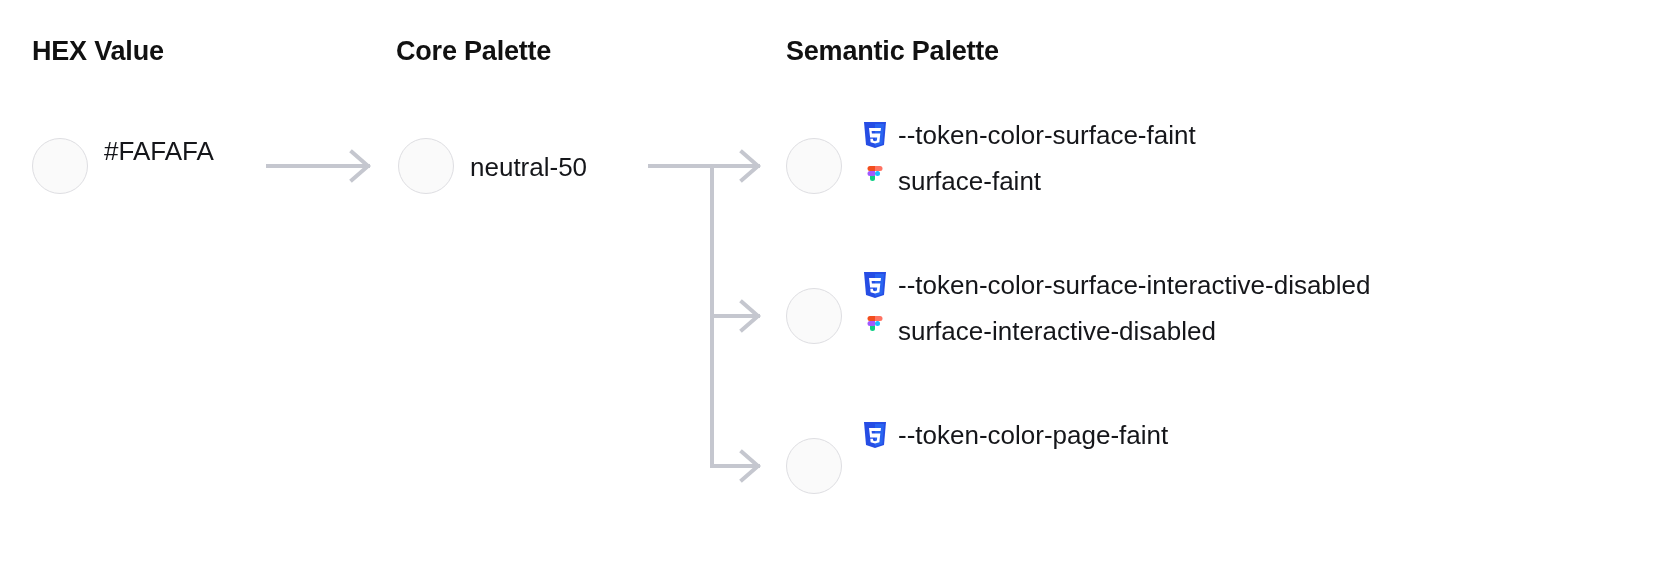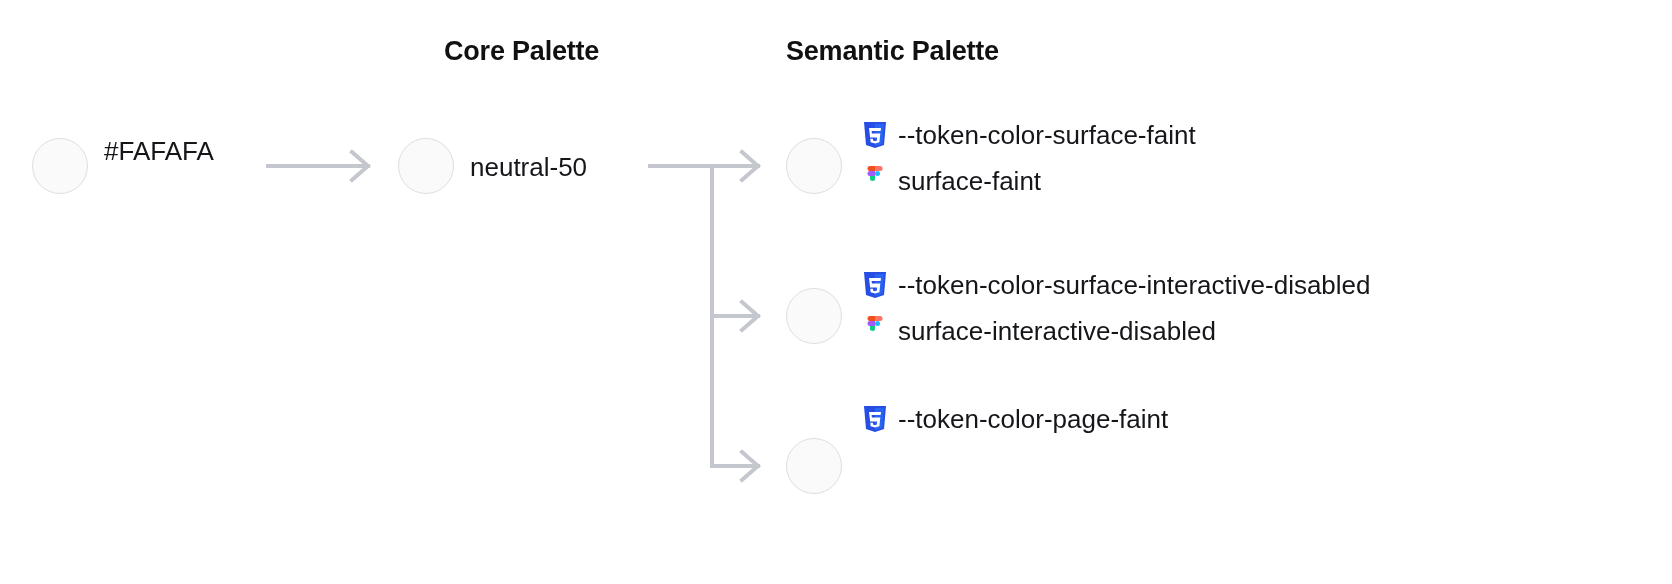--- a/index.html
+++ b/index.html
@@ -21,21 +21,21 @@
   
   .heading {
     position: absolute;
     font-size: 27px;
     font-weight: bold;
     color: #111111;
     letter-spacing: -0.2px;
     white-space: nowrap;
   }
   #hd-hex      { left: 32px;  top: 36px; }
-  #hd-core     { left: 396px; top: 36px; margin-left: 48px; }
+  #hd-core     { left: 396px; top: 36px; }
   #hd-semantic { left: 786px; top: 36px; }
 
   
   .swatch {
     position: absolute;
     width: 56px;
     height: 56px;
     border-radius: 50%;
     border: 1.5px solid #DEDEE2;
     background: #FAFAFA;
@@ -66,21 +66,21 @@
   }
 
   
   .sem-row {
     position: absolute;
     left: 862px;
     width: 800px;
   }
   #row-0 { top: 112px; }
   #row-1 { top: 262px; }
-  #row-2 { top: 396px; }
+  #row-2 { top: 412px; }
 
   .token-line {
     display: flex;
     align-items: center;
     height: 46px;
     gap: 10px;
     white-space: nowrap;
   }
   .token-text {
     font-size: 26px;
@@ -96,20 +96,21 @@
     align-items: center;
     justify-content: center;
   }
   .icon-wrap svg { display: block; }
 </style>
 </head>
 <body>
 
 <div class="canvas">
 
+  <div class="heading" id="hd-hex">HEX Value</div>
   <div class="heading" id="hd-core">Core Palette</div>
   <div class="heading" id="hd-semantic">Semantic Palette</div>
 
   <svg class="connectors" viewBox="0 0 1672 584" xmlns="http://www.w3.org/2000/svg">
     <g stroke="#C5C7CF" stroke-width="4" fill="none" stroke-linecap="square" stroke-linejoin="miter">
 
       <line x1="268" y1="166" x2="368" y2="166"></line>
       <polyline points="352,152 368,166 352,180"></polyline>
 
       <line x1="650" y1="166" x2="712" y2="166"></line>

